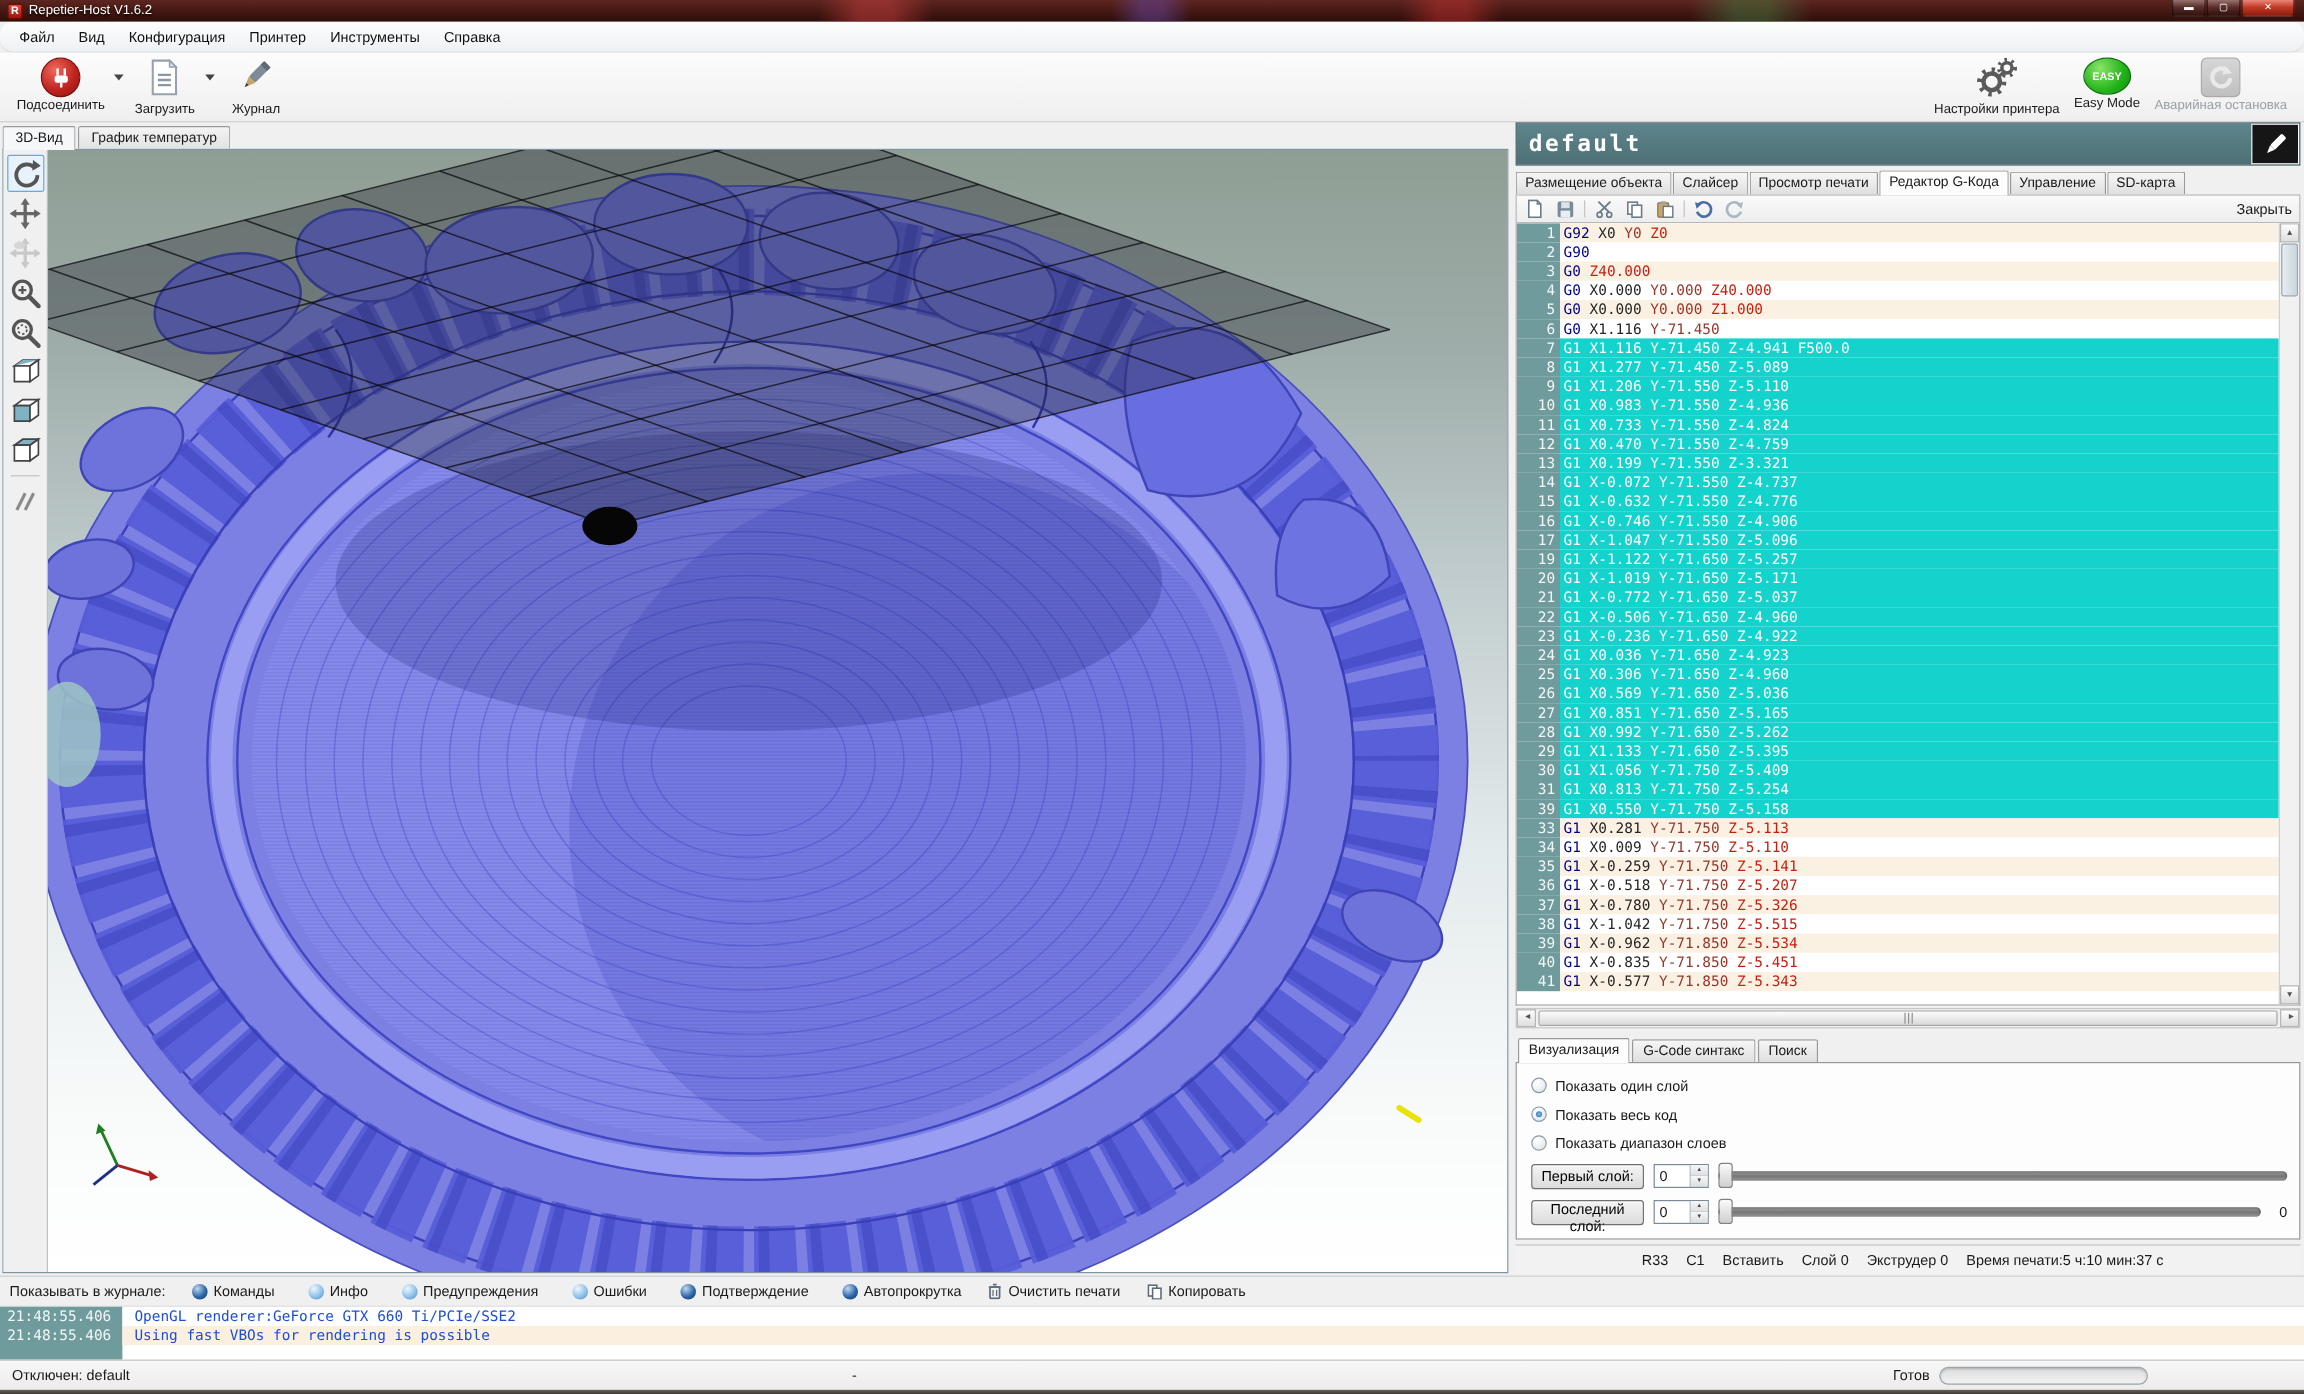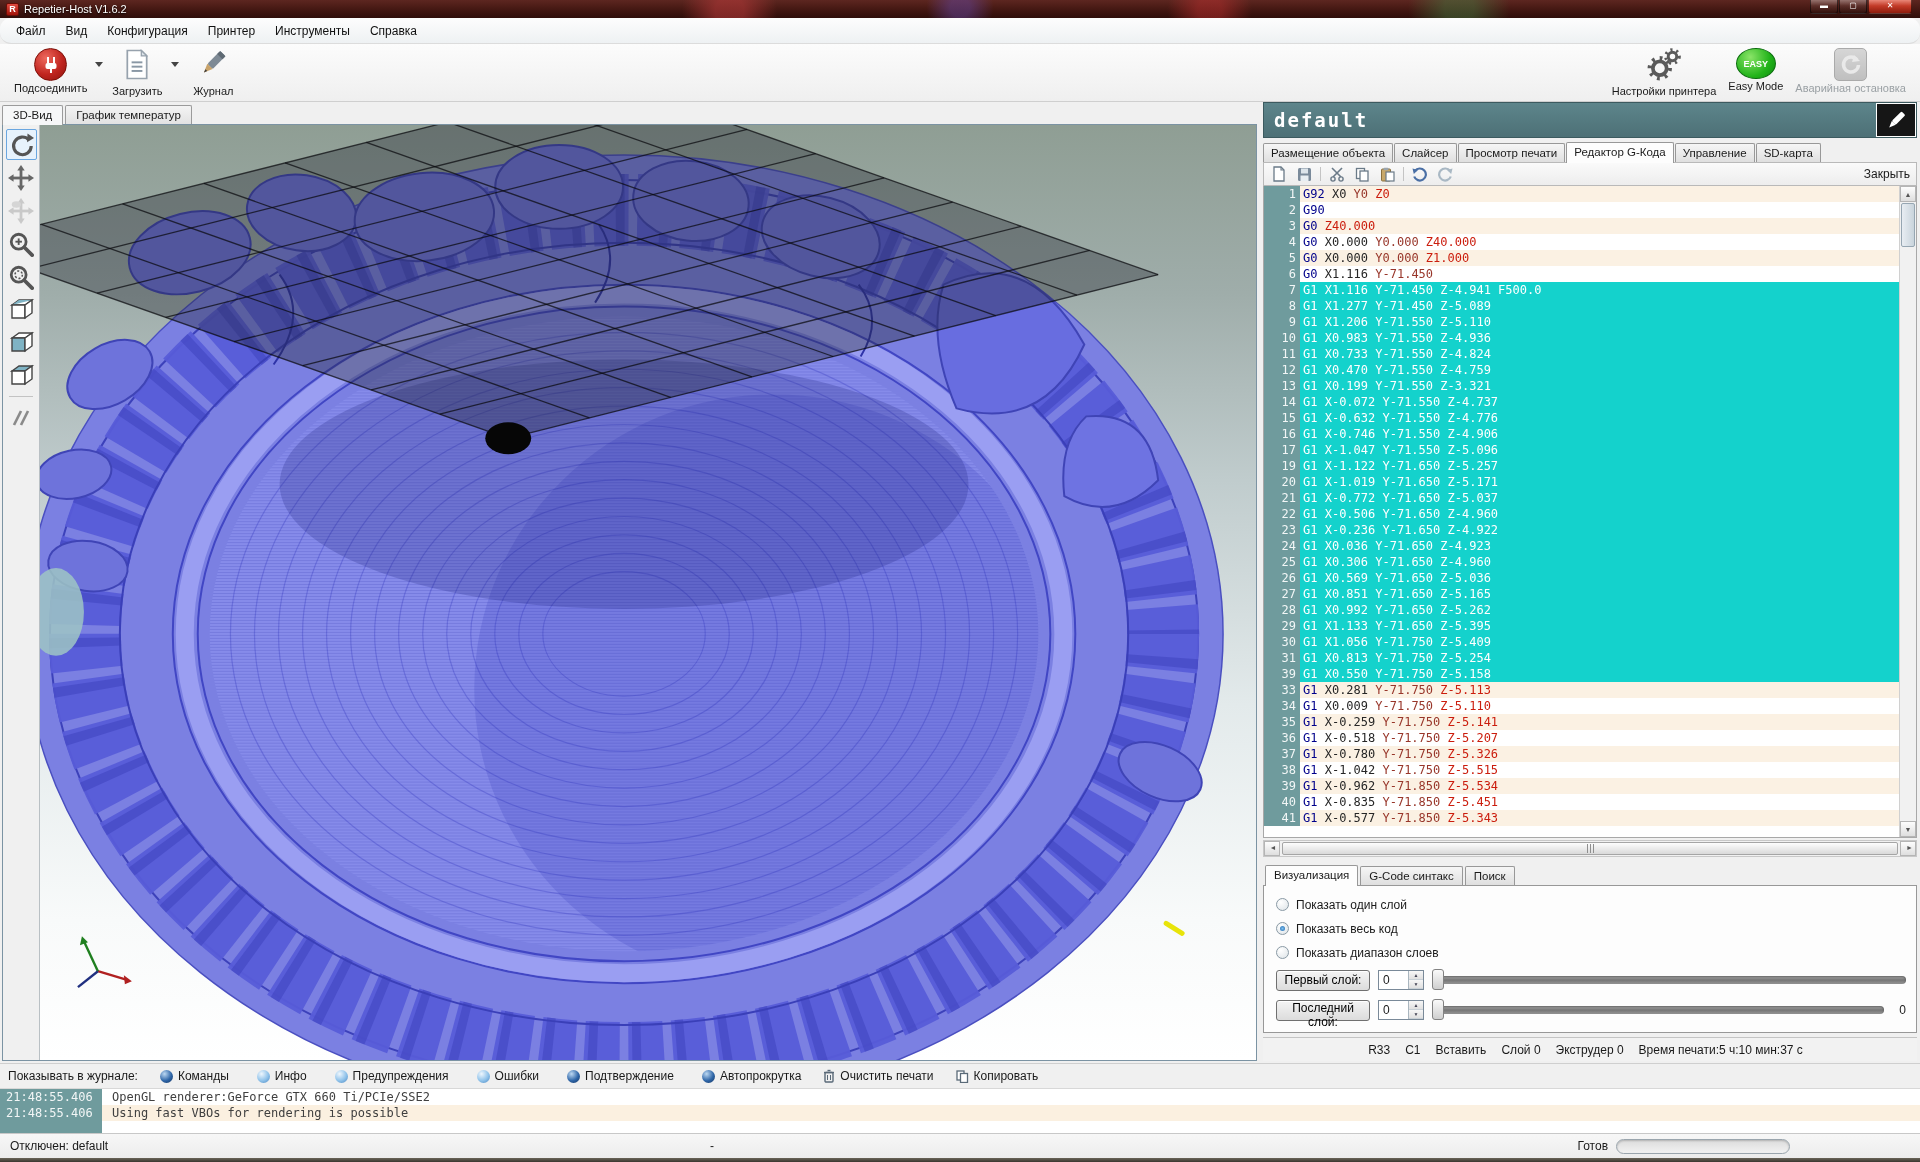--- a/index.html
+++ b/index.html
@@ -116,21 +116,21 @@
   .logbar .cap { font-size:12px; }
   .toggle { display:flex; align-items:center; gap:5px; font-size:12px; }
   .tdot { width:13px; height:13px; border-radius:50%; flex:none; }
   .tdot.on  { background:radial-gradient(circle at 35% 30%,#bcd8f2,#2f66a8 55%,#11315e); }
   .tdot.off { background:radial-gradient(circle at 35% 30%,#eef6fd,#8fc2ea 55%,#4a85c0); }
   .logact { display:flex; align-items:center; gap:5px; font-size:12px; }
   .logrows-wrap { flex:1; position:relative; background:#fff; border-top:1px solid #d8d8d8; }
   .loggutter { position:absolute; left:0; top:0; bottom:0; width:102px; background:#6f9b9d; }
   .lrow { position:relative; display:flex; height:16px; line-height:16px; font-family:"DejaVu Sans Mono", monospace; font-size:12px; }
   .lrow .lt { width:102px; color:#f2f6f6; padding-left:6px; flex:none; }
-  .lrow .lmsg { flex:1; color:#404040; padding-left:10px; background:#fff; white-space:pre; }
+  .lrow .lmsg { flex:1; color:#1d4ed8; padding-left:10px; background:#fff; white-space:pre; }
   .lrow.cream .lmsg { background:#fbf0e0; }
 
   
   .statusbar { height:25px; background:linear-gradient(#f7f7f7,#ececec); border-top:1px solid #c8c8c8; display:flex; align-items:center; padding:0 10px; position:relative; }
   .sb-center { position:absolute; left:710px; }
   .sb-right { margin-left:auto; display:flex; align-items:center; gap:8px; margin-right:120px; }
   .pbar { width:174px; height:15px; border:1px solid #9aa5ad; border-radius:8px; background:linear-gradient(#dcdcdc,#f2f2f2); box-shadow:inset 0 1px 2px rgba(0,0,0,.2); }
   .bstrip { height:4px; background:linear-gradient(#6a6458,#3a362f); }
 </style>
 </head>

